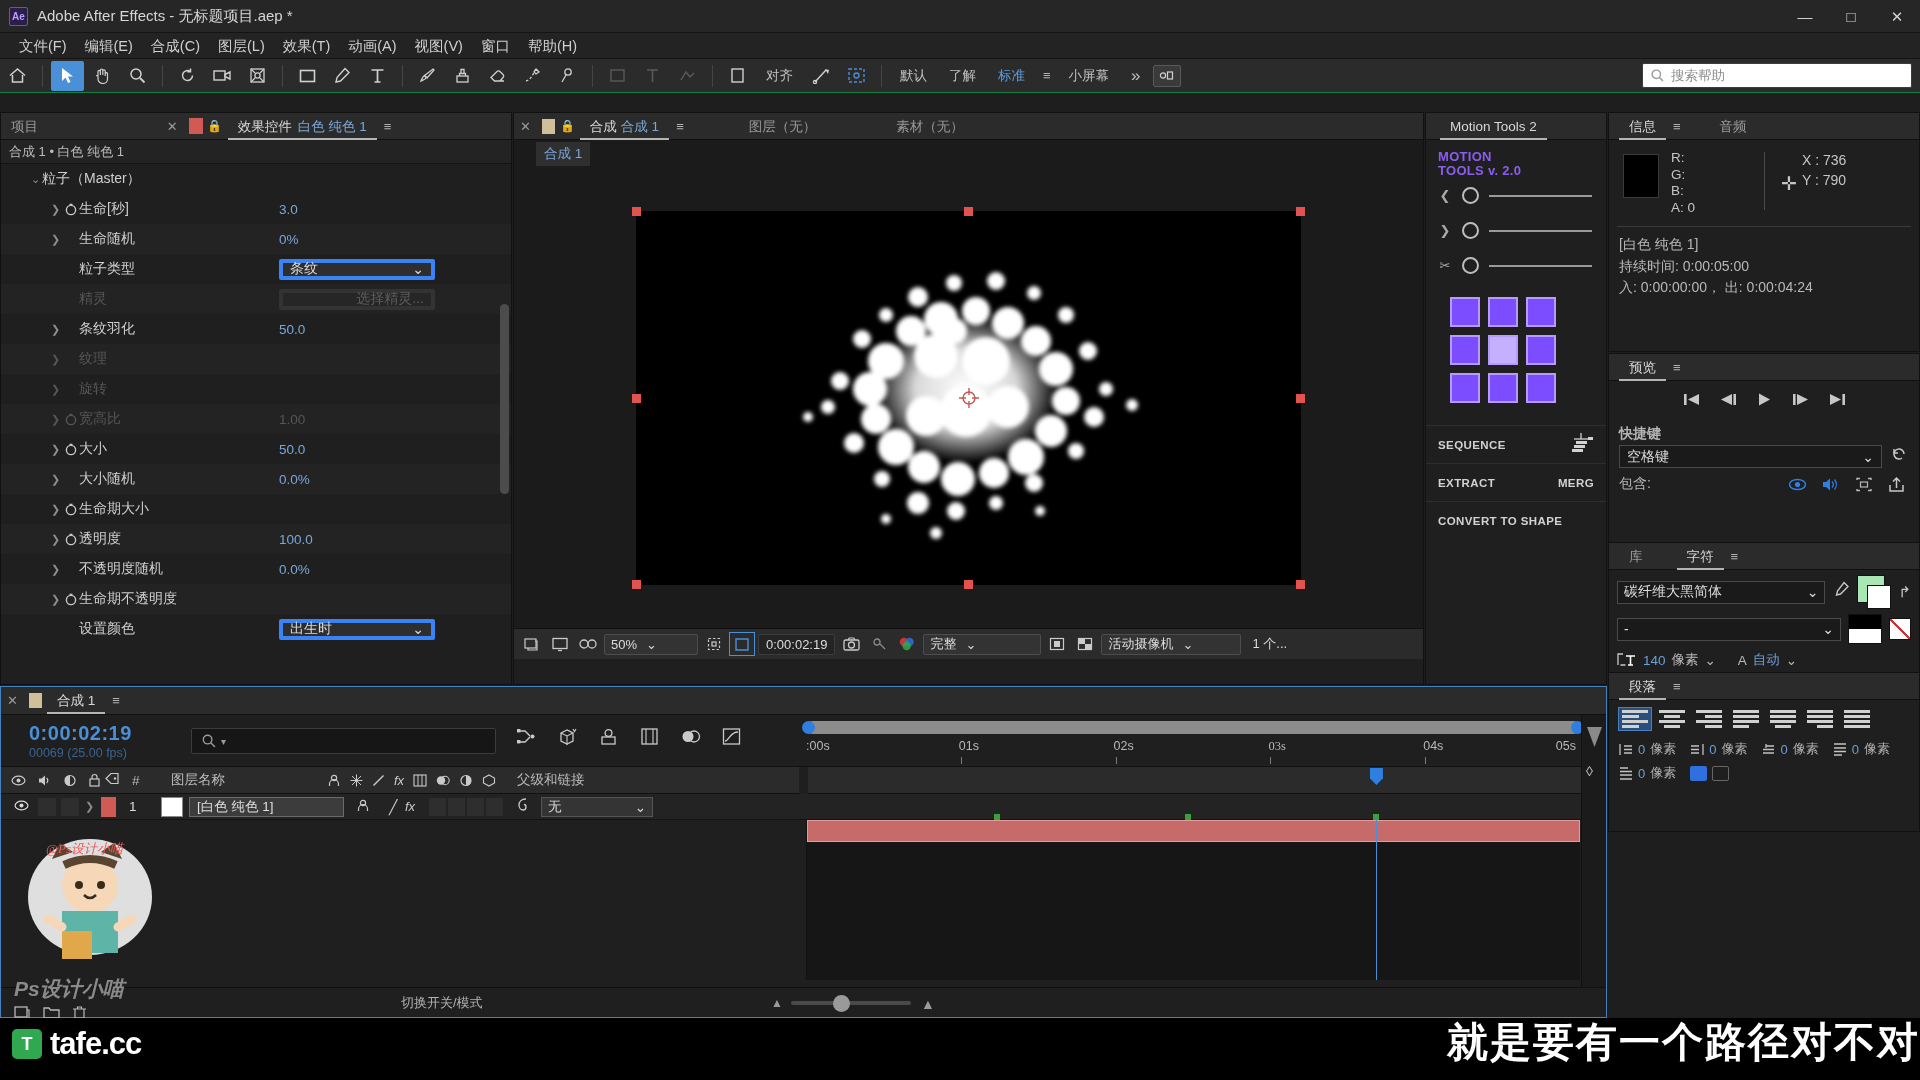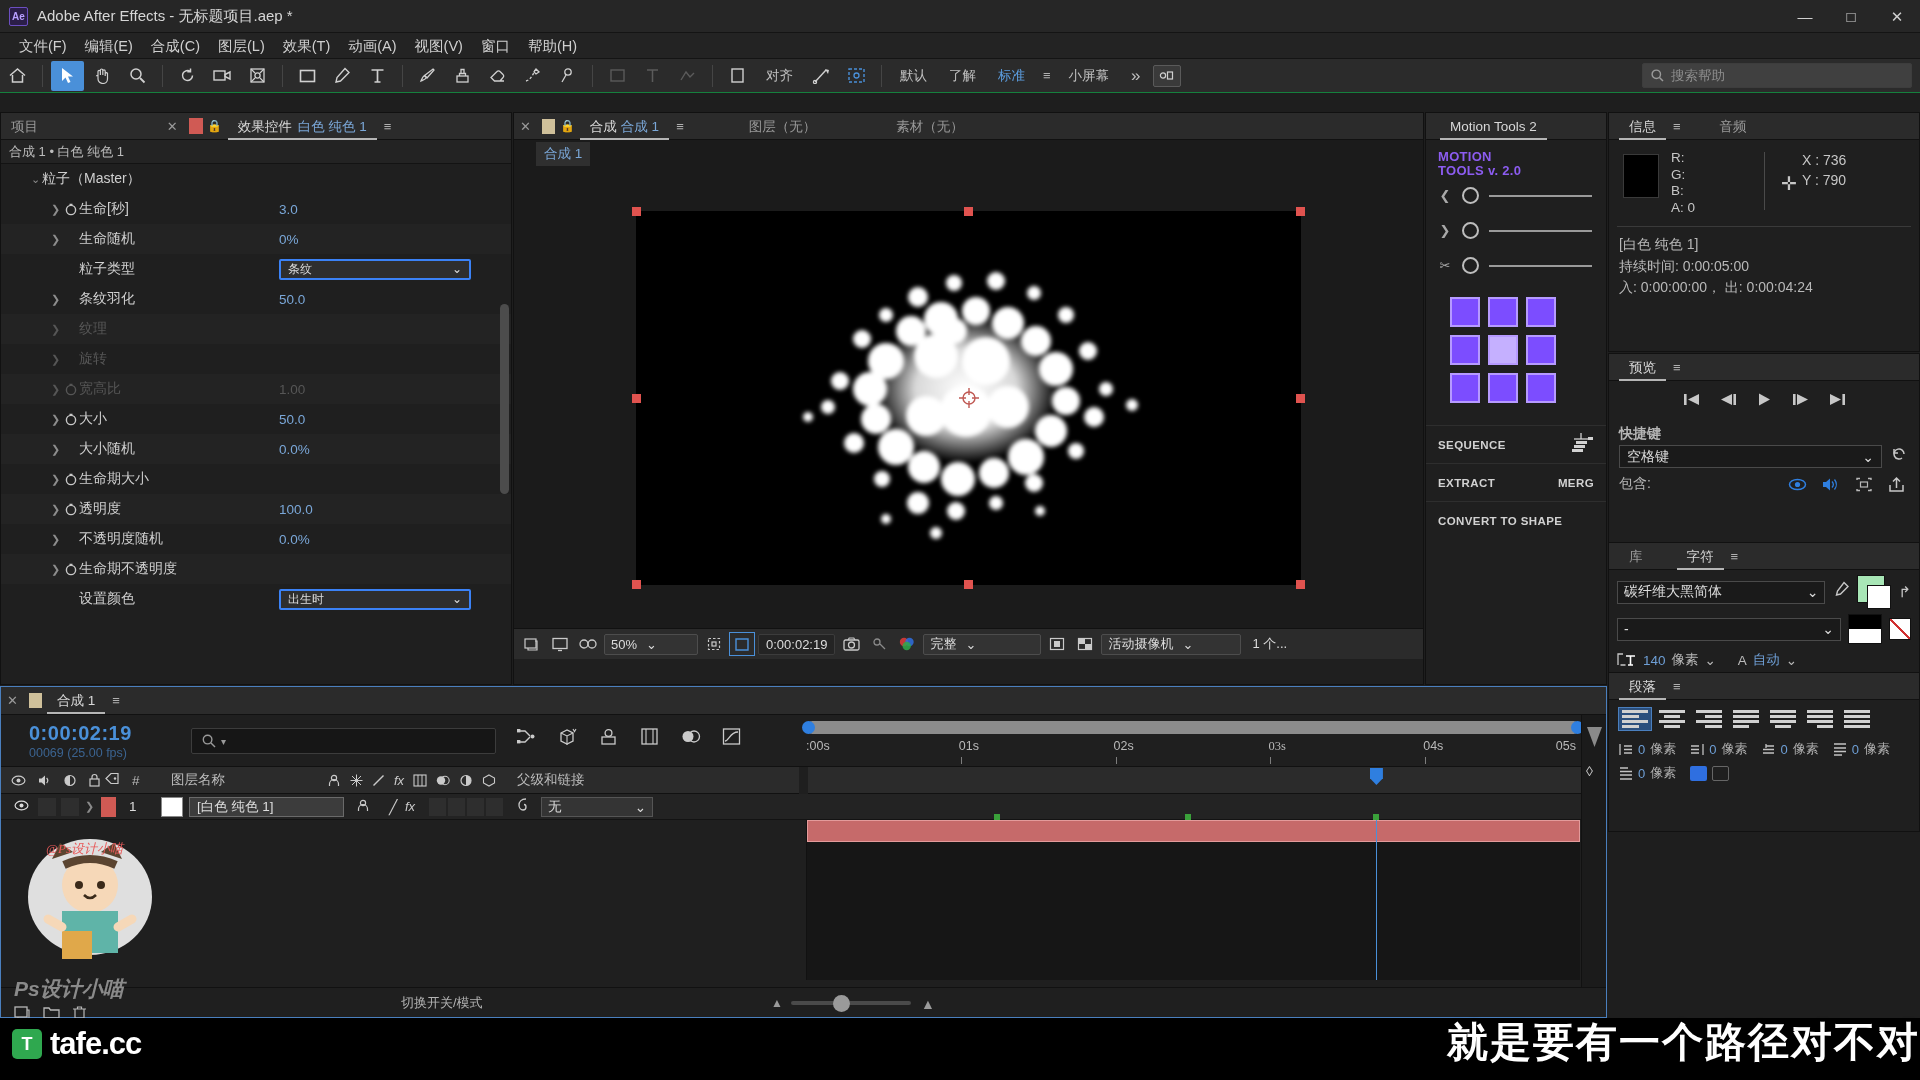--- a/index.html
+++ b/index.html
@@ -25,42 +25,42 @@
 
   
   .toolbar{height:34px;background:#2b2b2b;display:flex;align-items:center;border-bottom:1px solid #15803d;position:relative;}
   .tool{width:33px;height:30px;display:flex;align-items:center;justify-content:center;color:#cfcfcf;margin:0 1px;border-radius:2px;}
   .tool.sel{background:#4a90d9;color:#fff;}
   .tool.dim{color:#5b5b5b;}
   .tool svg{display:block;}
   .tsep{width:1px;height:22px;background:#454545;margin:0 7px;}
   .tlabel{font-size:13.5px;color:#c0c0c0;padding:0 11px;white-space:nowrap;}
   .tlabel.blue{color:#5c9ee0;}
-  .searchbox{position:absolute;right:8px;display:flex;align-items:center;height:25px;width:270px;background:#404040;border:1px solid #3d3d3d;border-radius:2px;padding:0 8px;color:#8d8d8d;font-size:13.5px;gap:7px;}
+  .searchbox{position:absolute;right:8px;display:flex;align-items:center;height:25px;width:270px;background:#ffffff;border:1px solid #3d3d3d;border-radius:2px;padding:0 8px;color:#8d8d8d;font-size:13.5px;gap:7px;}
 
   
   .panel{position:absolute;background:#1f1f1f;border:1px solid #111;}
   .ptab-row{height:27px;background:#2b2b2b;display:flex;align-items:center;border-bottom:1px solid #111;position:relative;}
   .ptab{font-size:13.5px;color:#9a9a9a;padding:0 10px;height:27px;line-height:27px;white-space:nowrap;}
   .ptab.active{color:#d8d8d8;box-shadow:inset 0 -2px 0 #b5b5b5;}
   .x-close{font-size:13px;color:#9a9a9a;padding:0 6px;}
   .hamb{font-size:13px;color:#b0b0b0;padding:0 7px;}
 
   
   #efc{left:0;top:112px;width:512px;height:573px;}
   .efc-sub{height:24px;background:#232323;display:flex;align-items:center;padding-left:8px;font-size:13px;color:#bcbcbc;border-bottom:1px solid #131313;}
   .efc-list{position:relative;height:524px;overflow:hidden;}
   .row{height:30px;display:flex;align-items:center;font-size:14px;position:relative;}
   .row.alt{background:#232323;}
   .row .arrow{width:13px;color:#8d8d8d;font-size:11px;text-align:center;}
   .row .stop{width:17px;color:#c9c9c9;display:flex;align-items:center;justify-content:center;}
   .row .nm{color:#cfcfcf;white-space:nowrap;}
   .row .val{position:absolute;left:278px;color:#7aa7d8;font-size:13.5px;}
   .row.disabled .nm,.row.disabled .val,.row.disabled .arrow,.row.disabled .stop{color:#565656;}
-  .dropdown{position:absolute;left:278px;width:192px;height:21px;background:#2e2e2e;border:2px solid #3b82f6;border-radius:2px;display:flex;align-items:center;padding:0 7px;font-size:12px;color:#dcdcdc;justify-content:space-between;}
+  .dropdown{position:absolute;left:278px;width:156px;height:21px;background:#2e2e2e;border:4px solid #3b82f6;border-radius:2px;display:flex;align-items:center;padding:0 7px;font-size:14px;color:#dcdcdc;justify-content:space-between;}
   .dropdown.dim{background:#262626;border-color:#333;color:#5d5d5d;justify-content:flex-end;}
   .swatch{position:absolute;left:278px;width:36px;height:21px;background:#fff;border:1px solid #111;}
   .eyed{position:absolute;left:322px;width:27px;height:21px;background:#3a3a3a;border:1px solid #555;display:flex;align-items:center;justify-content:center;}
   .vscroll{position:absolute;right:2px;top:140px;width:9px;height:190px;background:#4c4c4c;border-radius:5px;}
 
   
   #comp{left:513px;top:112px;width:911px;height:573px;}
   .comp-tabrow{height:27px;background:#2b2b2b;display:flex;align-items:center;border-bottom:1px solid #111;}
   .mini-sq{width:13px;height:15px;background:#cfc09a;margin:0 5px;}
   .lock-i{color:#bdbdbd;font-size:12px;margin-right:5px;}
@@ -383,20 +383,28 @@
             <span class="nm">生命随机</span>
             <span class="val">0%</span>
           </div>
           <div class="row" style="padding-left: 48px;">
             <span class="arrow"></span>
             <span class="stop"></span>
             <span class="nm">粒子类型</span>
             <span class="dropdown">
               <span>条纹</span>
               <span>⌄</span>
+            </span>
+          </div>
+          <div class="row alt disabled" style="padding-left: 48px;">
+            <span class="arrow"></span>
+            <span class="stop"></span>
+            <span class="nm">精灵</span>
+            <span class="dropdown dim">
+              <span>选择精灵...</span>
             </span>
           </div>
           <div class="row" style="padding-left: 48px;">
             <span class="arrow">❯</span>
             <span class="stop"></span>
             <span class="nm">条纹羽化</span>
             <span class="val">50.0</span>
           </div>
           <div class="row alt disabled" style="padding-left: 48px;">
             <span class="arrow">❯</span>

